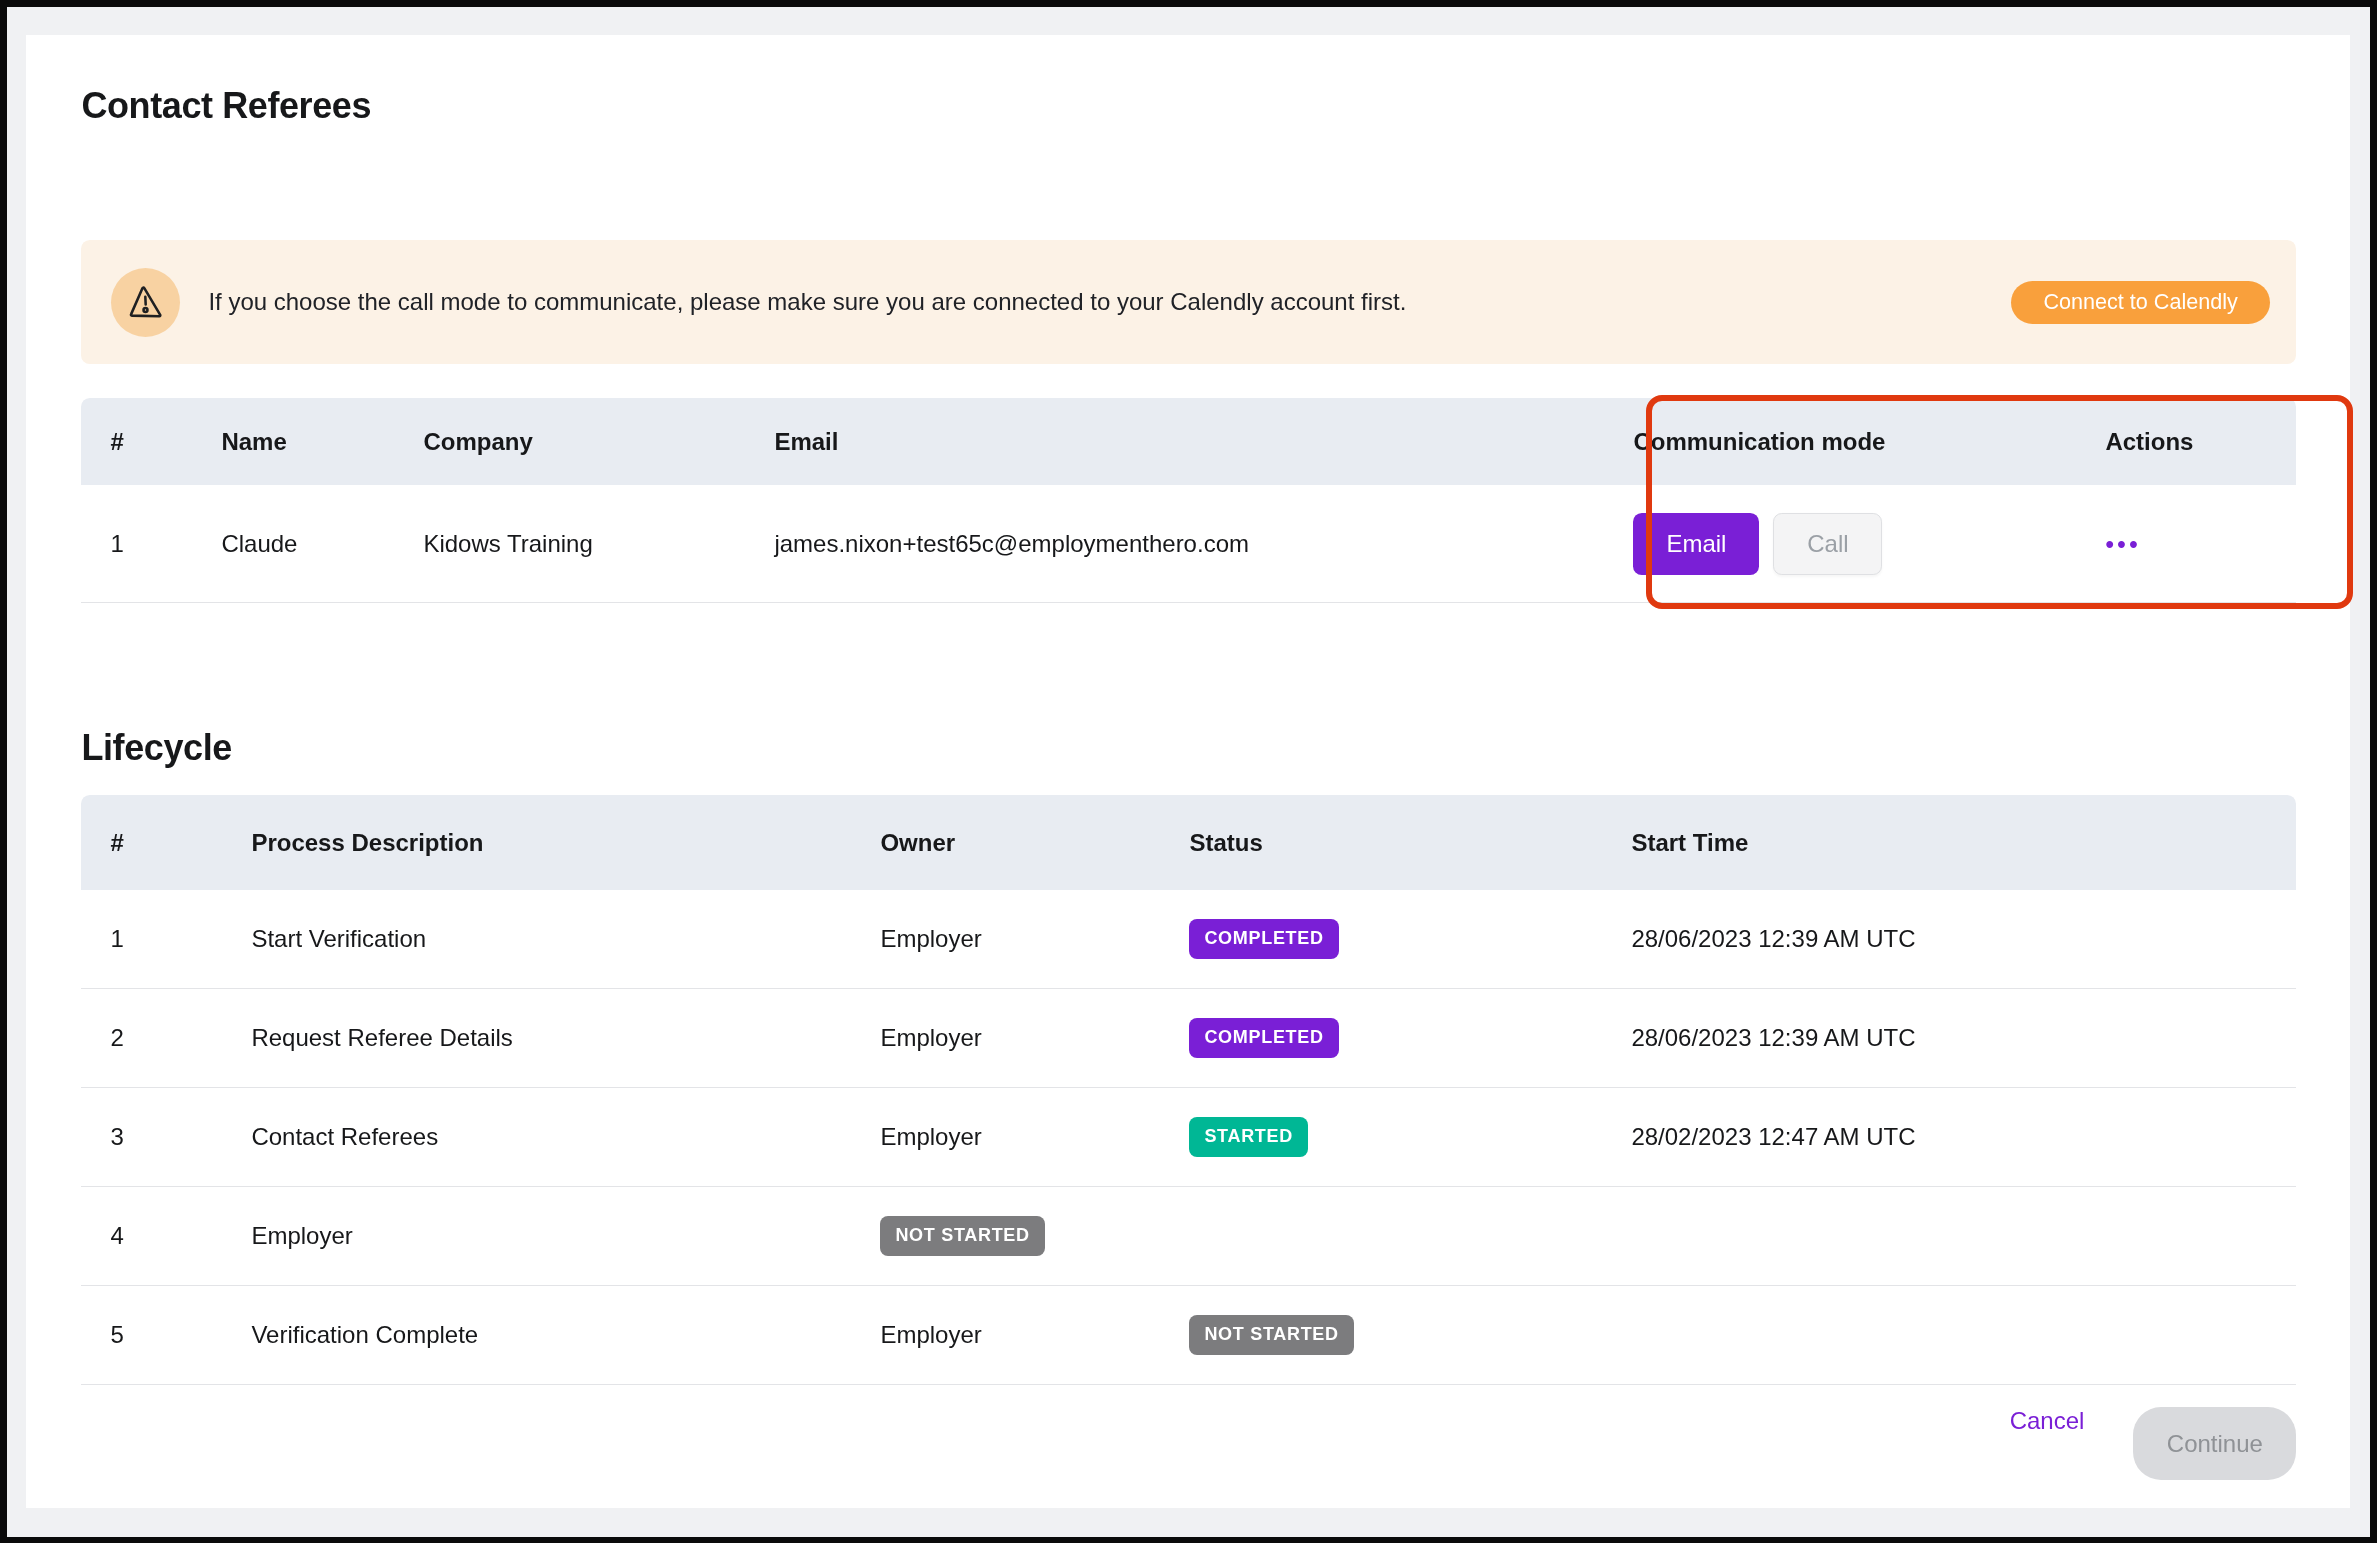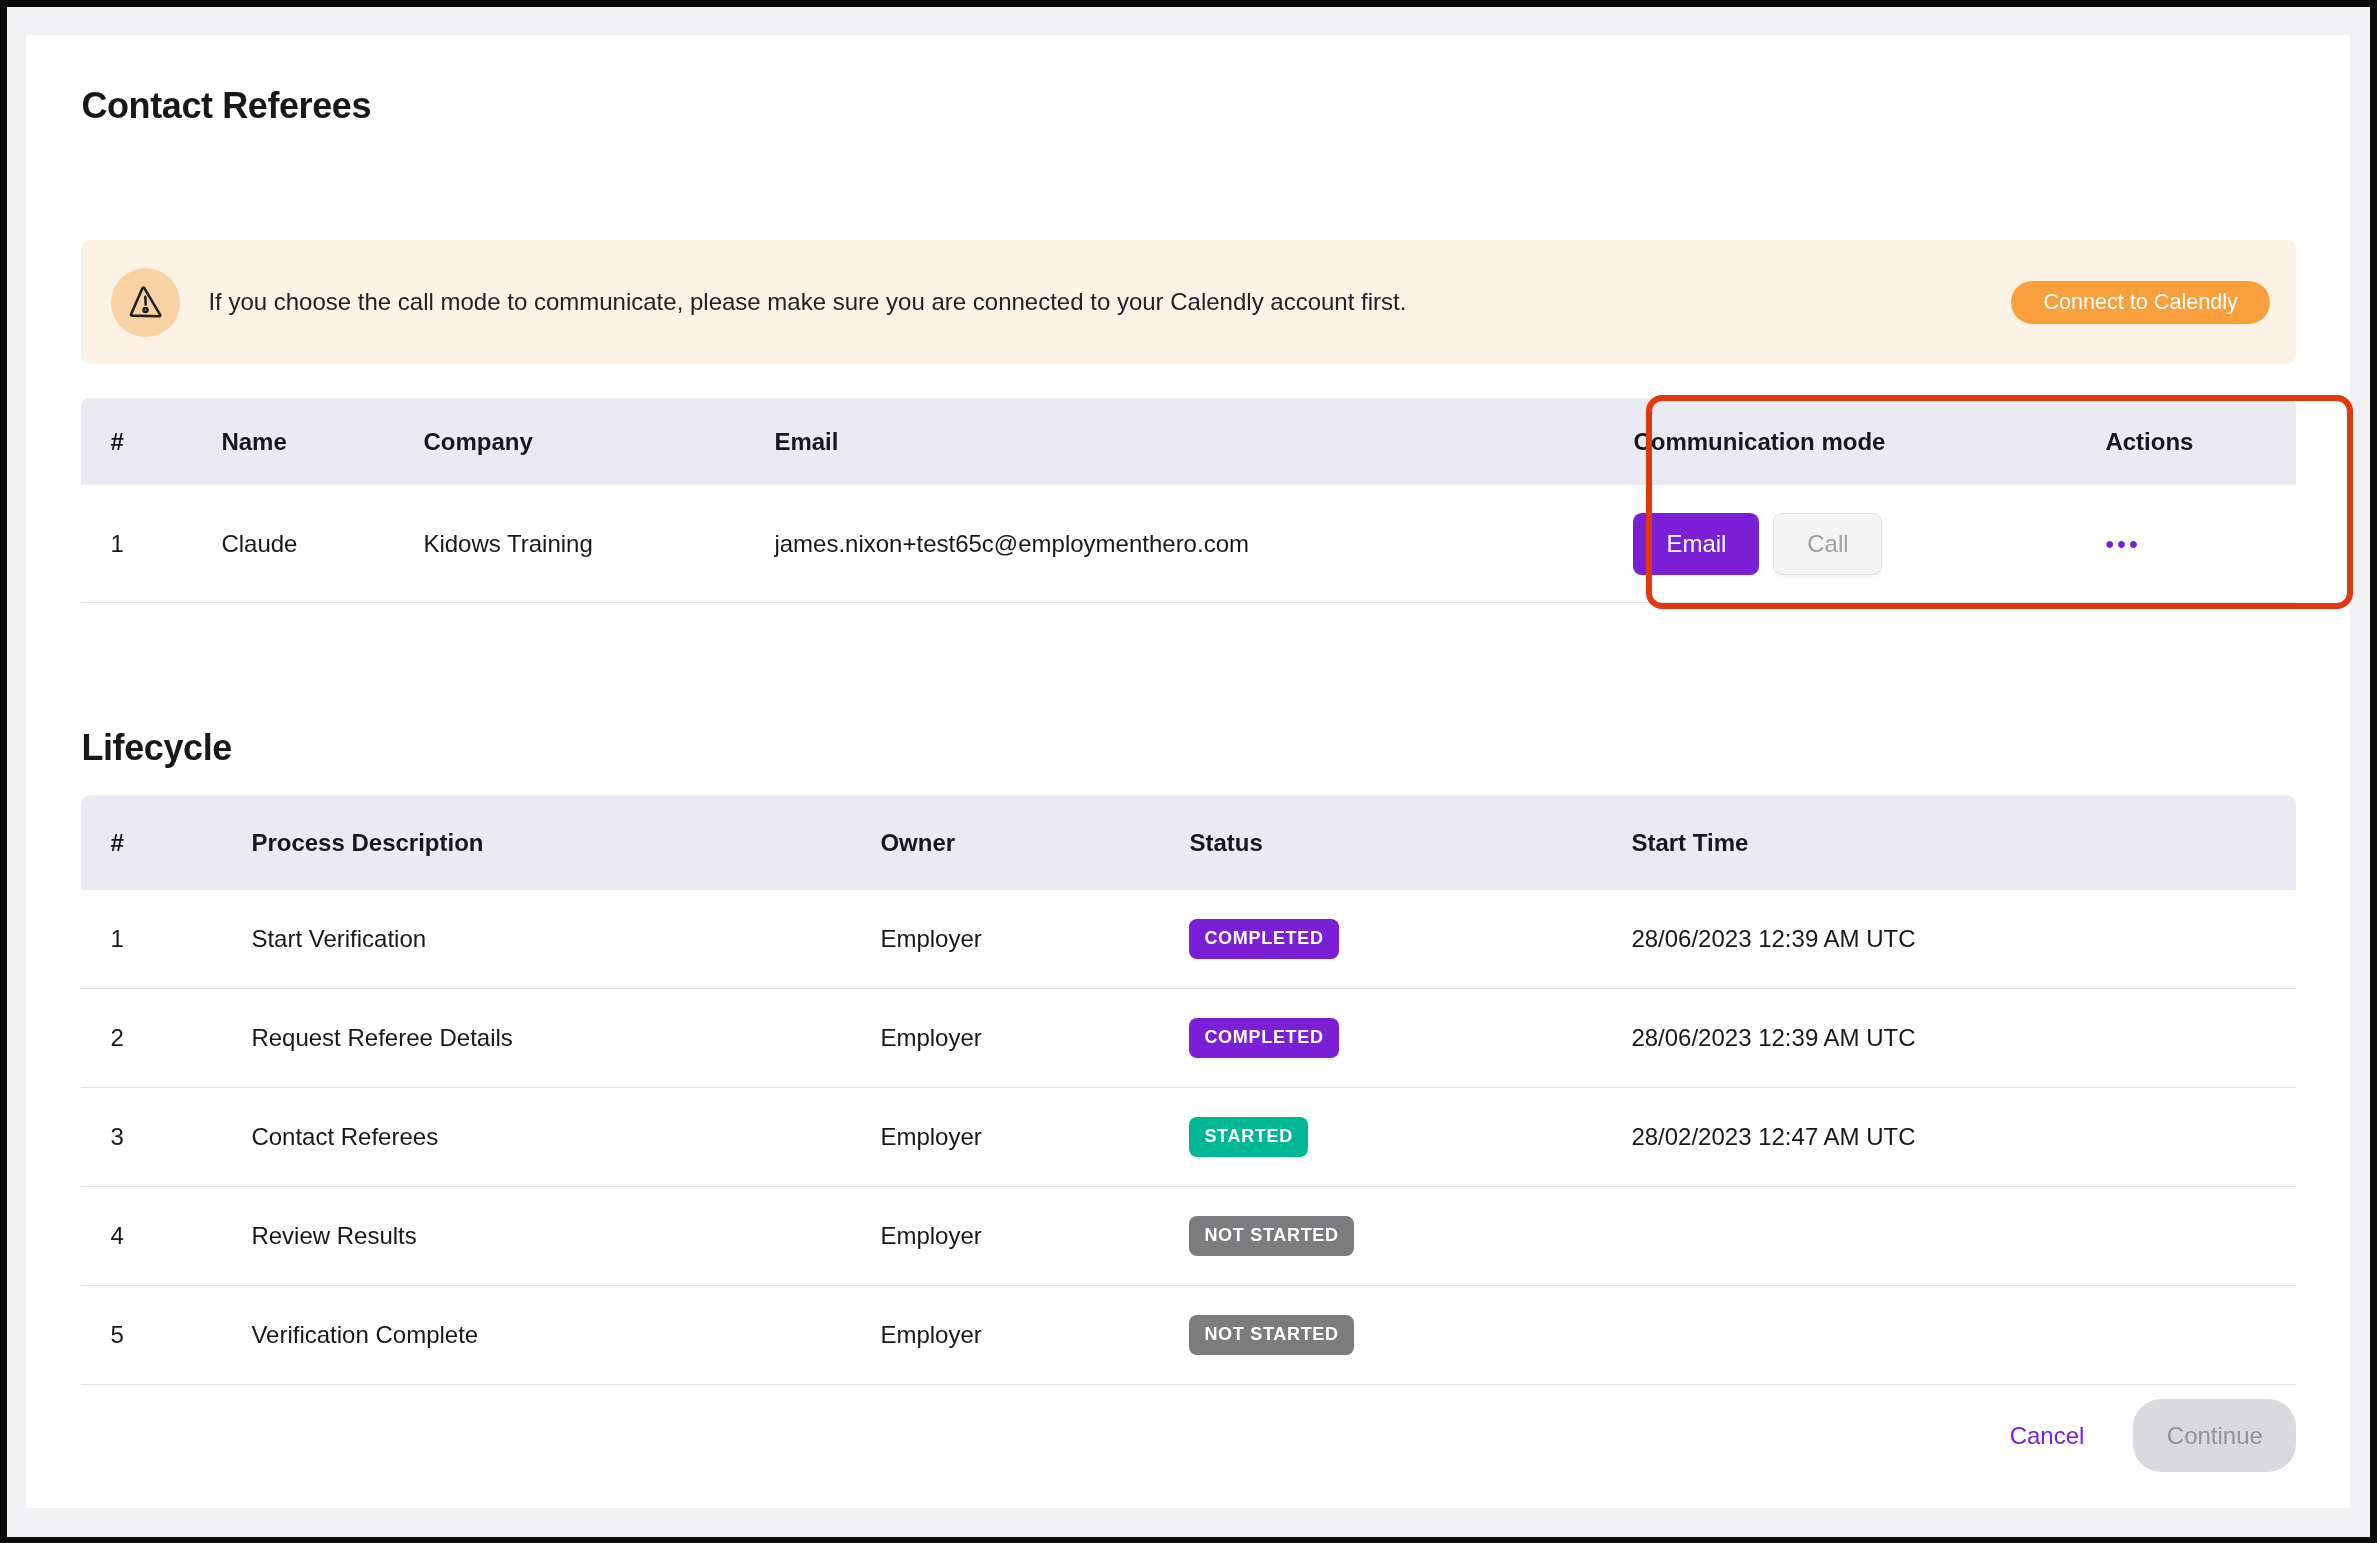--- a/index.html
+++ b/index.html
@@ -50,21 +50,21 @@
 
   
   .lifecycle-title{position:absolute;left:0;top:691px;font-size:36px;line-height:44px;font-weight:700;letter-spacing:-0.4px;}
   .t2-grid{display:grid;grid-template-columns:141px 629px 309px 442px auto;align-items:center;width:2215px;padding-left:29px;}
   .t2-header{position:absolute;left:0;top:760px;height:95px;background:var(--thead);border-radius:8.8px 8.8px 0 0;font-weight:700;font-size:24px;}
   #lifecycle-rows{position:absolute;left:0;top:855px;width:2215px;}
   .t2-row{height:99px;border-bottom:1.8px solid var(--line);font-size:24px;}
   .badge{display:inline-block;padding:8.8px 15px;border-radius:8px;color:#fff;font-size:18px;font-weight:700;letter-spacing:0.7px;line-height:1.2;}
 
   
-  .footer{position:absolute;right:0;top:1372px;height:57px;display:flex;align-items:center;gap:49px;}
+  .footer{position:absolute;right:0;top:1372px;height:57px;display:flex;align-items:flex-start;gap:49px;}
   .cancel-link{color:var(--purple);font-size:24px;background:none;border:none;font-family:inherit;cursor:pointer;padding:0;}
   .continue-btn{width:163px;height:73px;border:none;border-radius:28px;background:#D9DADD;color:#8F9296;font-size:24px;font-family:inherit;display:flex;align-items:center;justify-content:center;cursor:default;}
 </style>
 </head>
 <body>
 
 <div class="screen">
   <div class="outer">
     <div class="card">
       <div class="content">
@@ -140,21 +140,20 @@
           <div class="t2-row t2-grid">
             <span class="cell">3</span>
             <span class="cell">Contact Referees</span>
             <span class="cell">Employer</span>
             <span class="cell"><span class="badge" style="background: rgb(0, 183, 149);">STARTED</span></span>
             <span class="cell">28/02/2023 12:47 AM UTC</span>
           </div>
 
           <div class="t2-row t2-grid">
             <span class="cell">4</span>
-            <span class="cell">Review Results</span>
             <span class="cell">Employer</span>
             <span class="cell"><span class="badge" style="background: rgb(124, 124, 126);">NOT STARTED</span></span>
             <span class="cell"></span>
           </div>
 
           <div class="t2-row t2-grid">
             <span class="cell">5</span>
             <span class="cell">Verification Complete</span>
             <span class="cell">Employer</span>
             <span class="cell"><span class="badge" style="background: rgb(124, 124, 126);">NOT STARTED</span></span>

